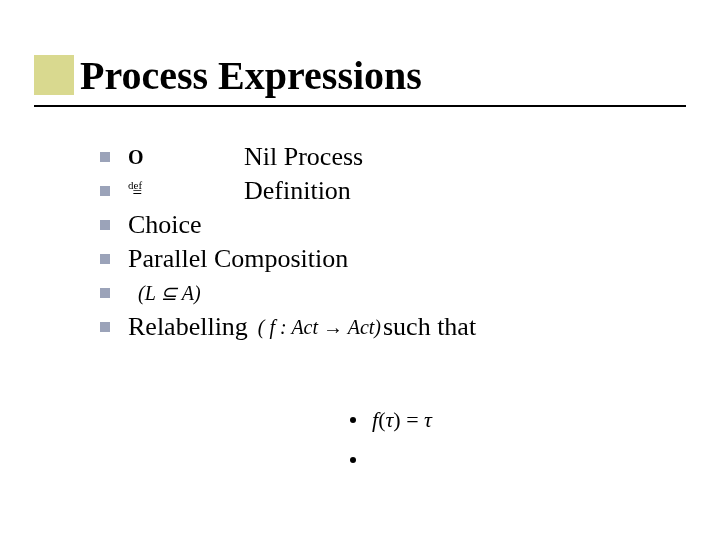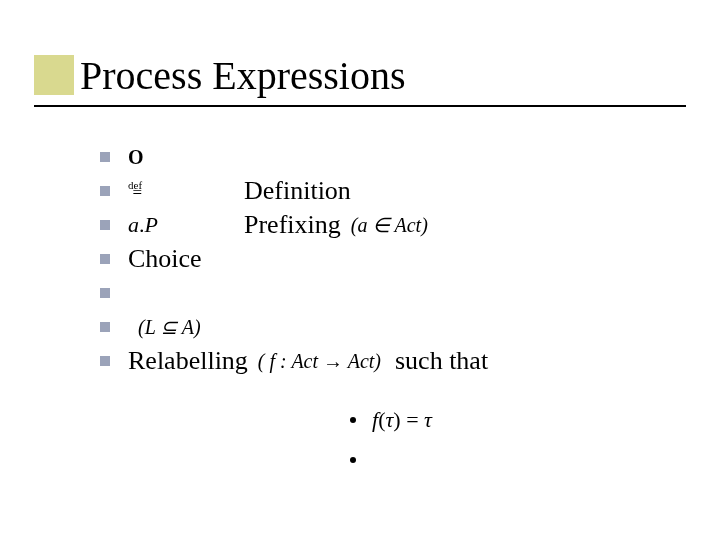--- a/index.html
+++ b/index.html
@@ -31,21 +31,21 @@
   }
   .title-wrap {
     position: absolute;
     left: 80px;
     top: 54px;
     right: 40px;
     z-index: 1;
   }
   .title {
     font-size: 40px;
-    font-weight: normal;
+    font-weight: bold;
     margin: 0;
     line-height: 1.1;
   }
   .rule {
     position: absolute;
     left: 34px;
     right: 34px;
     top: 105px;
     height: 0;
     border-top: 2px solid #000;
@@ -82,21 +82,21 @@
     font-style: normal;
     flex: 0 0 auto;
   }
   .ann {
     font-size: 20px;
     margin-left: 10px;
   }
   .ann.it { font-style: italic; }
   .suffix {
     font-size: 26px;
-    margin-left: 14px;
+    margin-left: 2px;
   }
   .zero {
     font-weight: bold;
     font-style: normal;
     font-size: 20px;
   }
   .defsym {
     display: inline-block;
     text-align: right;
     font-style: normal;
@@ -143,38 +143,34 @@
   <div class="accent-box"></div>
   <div class="title-wrap">
     <h1 class="title">Process Expressions</h1>
   </div>
   <div class="rule"></div>
 
   <div class="body" id="body">
       <div class="row">
         <div class="bullet"></div>
         <div class="expr"><span class="zero">O</span></div>
+        <div class="desc">Nil Process</div>
       </div>
       <div class="row">
         <div class="bullet"></div>
         <div class="expr"><span class="defsym"><span class="d">def</span><span class="eq">=</span></span></div>
         <div class="desc">Definition</div>
       </div>
       <div class="row">
         <div class="bullet"></div>
-        <div class="expr">a<span class="upright">.</span>P</div>
-        <div class="desc">Prefixing</div>
-        <div class="ann it">(a ∈ Act)</div>
-      </div>
-      <div class="row">
-        <div class="bullet"></div>
         <div class="desc">Choice</div>
       </div>
       <div class="row">
         <div class="bullet"></div>
+        <div class="desc">Parallel Composition</div>
       </div>
       <div class="row">
         <div class="bullet"></div>
         <div class="ann it">(L ⊆ A)</div>
       </div>
       <div class="row">
         <div class="bullet"></div>
         <div class="desc">Relabelling</div>
         <div class="ann it">( f : Act → Act)</div>
         <div class="suffix">such that</div>

